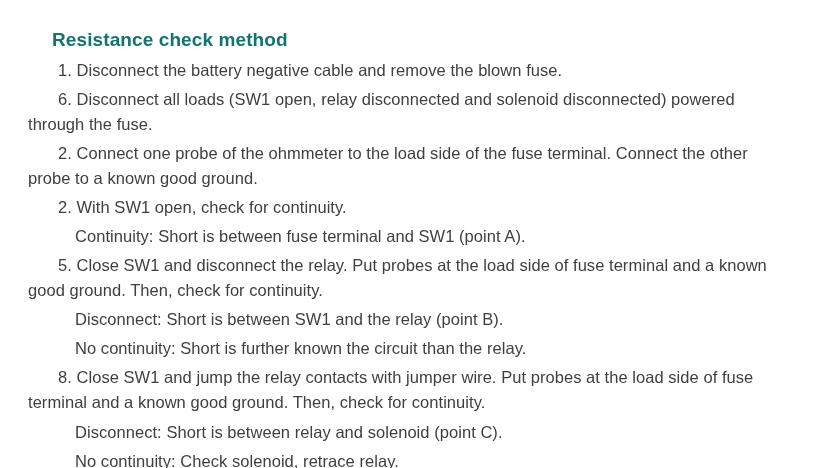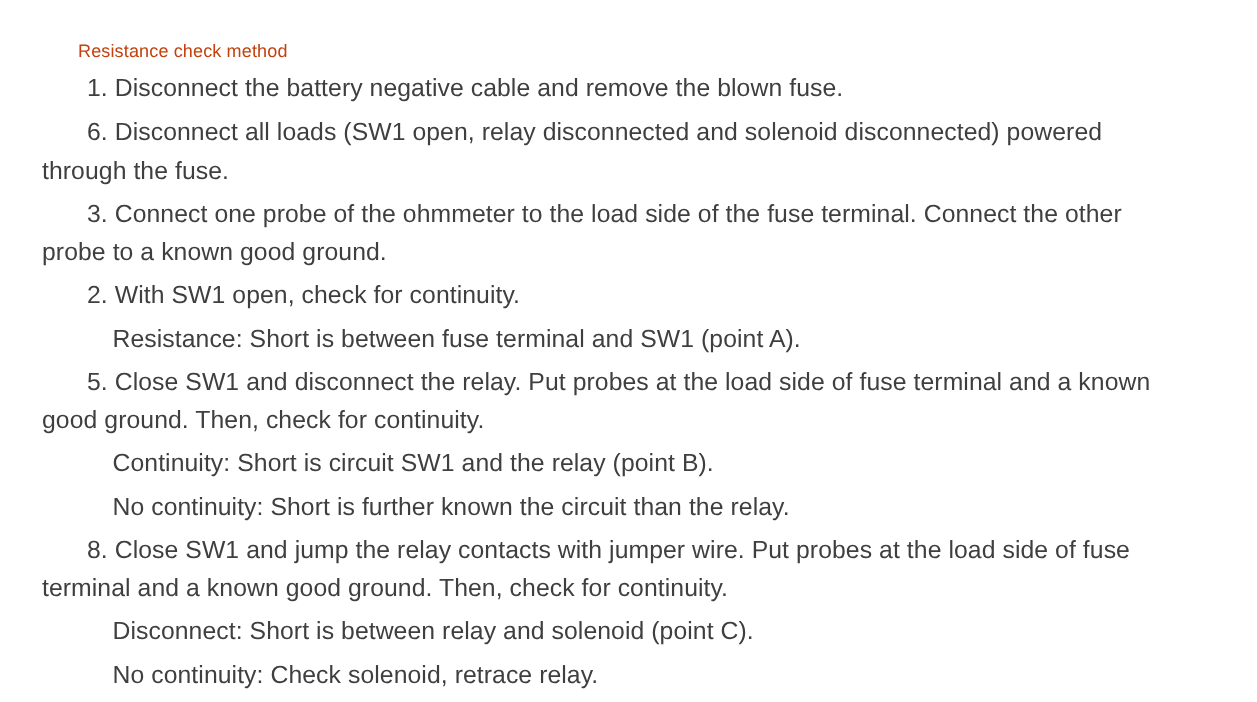--- a/index.html
+++ b/index.html
@@ -14,23 +14,23 @@
     color: #3c3c3c;
     overflow: hidden;
   }
   .doc {
     box-sizing: border-box;
     width: 838px;
     height: 468px;
     padding: 26px 44px 10px 24px;
   }
   .heading {
-    font-size: 12px;
-    font-weight: normal;
-    color: #c2410c;
+    font-size: 19px;
+    font-weight: bold;
+    color: #0f766e;
     margin: 0 0 2px 28px;
     line-height: 1.45;
     letter-spacing: 0.1px;
   }
   .para {
     font-size: 16.5px;
     font-weight: normal;
     color: #3f3f3f;
     line-height: 1.52;
     margin: 4px;
@@ -49,23 +49,23 @@
   }
 </style>
 </head>
 <body>
 
 <div class="doc">
   <h1 class="heading">Resistance check method</h1>
   <div>
     <p class="para step">1. Disconnect the battery negative cable and remove the blown fuse.</p>
     <p class="para step">6. Disconnect all loads (SW1 open, relay disconnected and solenoid disconnected) powered through the fuse.</p>
-    <p class="para step">3. Connect one probe of the ohmmeter to the load side of the fuse terminal. Connect the other probe to a known good ground.</p>
+    <p class="para step">2. Connect one probe of the ohmmeter to the load side of the fuse terminal. Connect the other probe to a known good ground.</p>
     <p class="para step">2. With SW1 open, check for continuity.</p>
-    <p class="para sub">Resistance: Short is between fuse terminal and SW1 (point A).</p>
+    <p class="para sub">Continuity: Short is between fuse terminal and SW1 (point A).</p>
     <p class="para step">5. Close SW1 and disconnect the relay. Put probes at the load side of fuse terminal and a known good ground. Then, check for continuity.</p>
-    <p class="para sub">Continuity: Short is circuit SW1 and the relay (point B).</p>
+    <p class="para sub">Disconnect: Short is between SW1 and the relay (point B).</p>
     <p class="para sub">No continuity: Short is further known the circuit than the relay.</p>
     <p class="para step">8. Close SW1 and jump the relay contacts with jumper wire. Put probes at the load side of fuse terminal and a known good ground. Then, check for continuity.</p>
     <p class="para sub">Disconnect: Short is between relay and solenoid (point C).</p>
     <p class="para sub">No continuity: Check solenoid, retrace relay.</p>
   </div>
 </div>
 
 </body></html>

